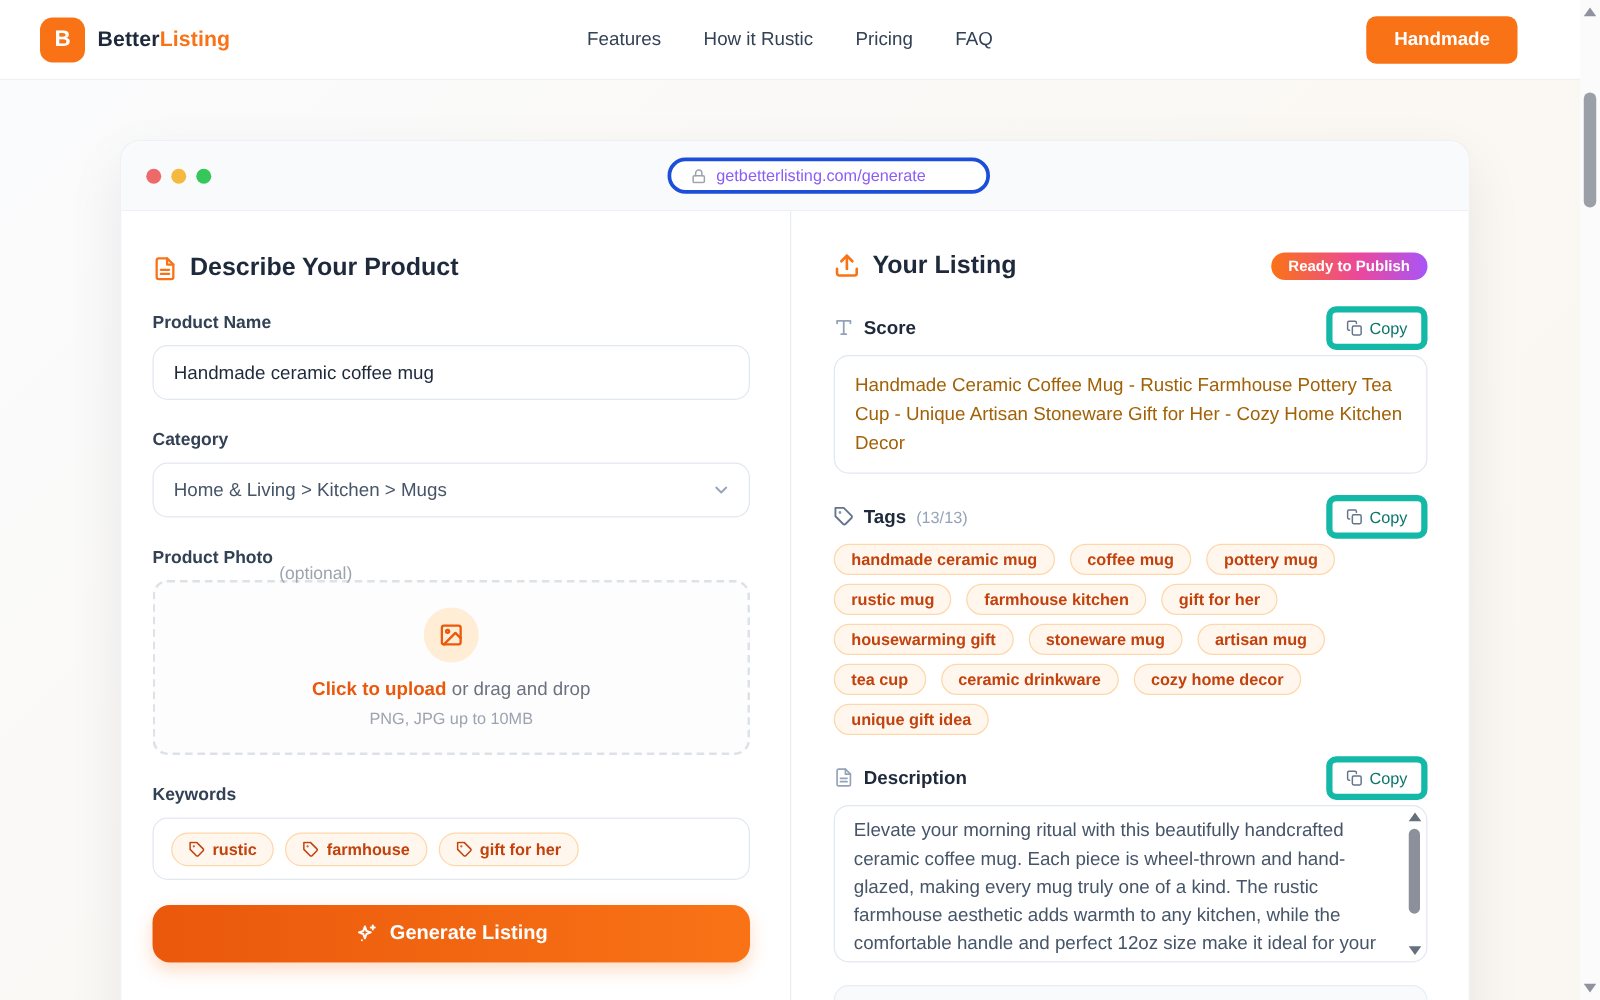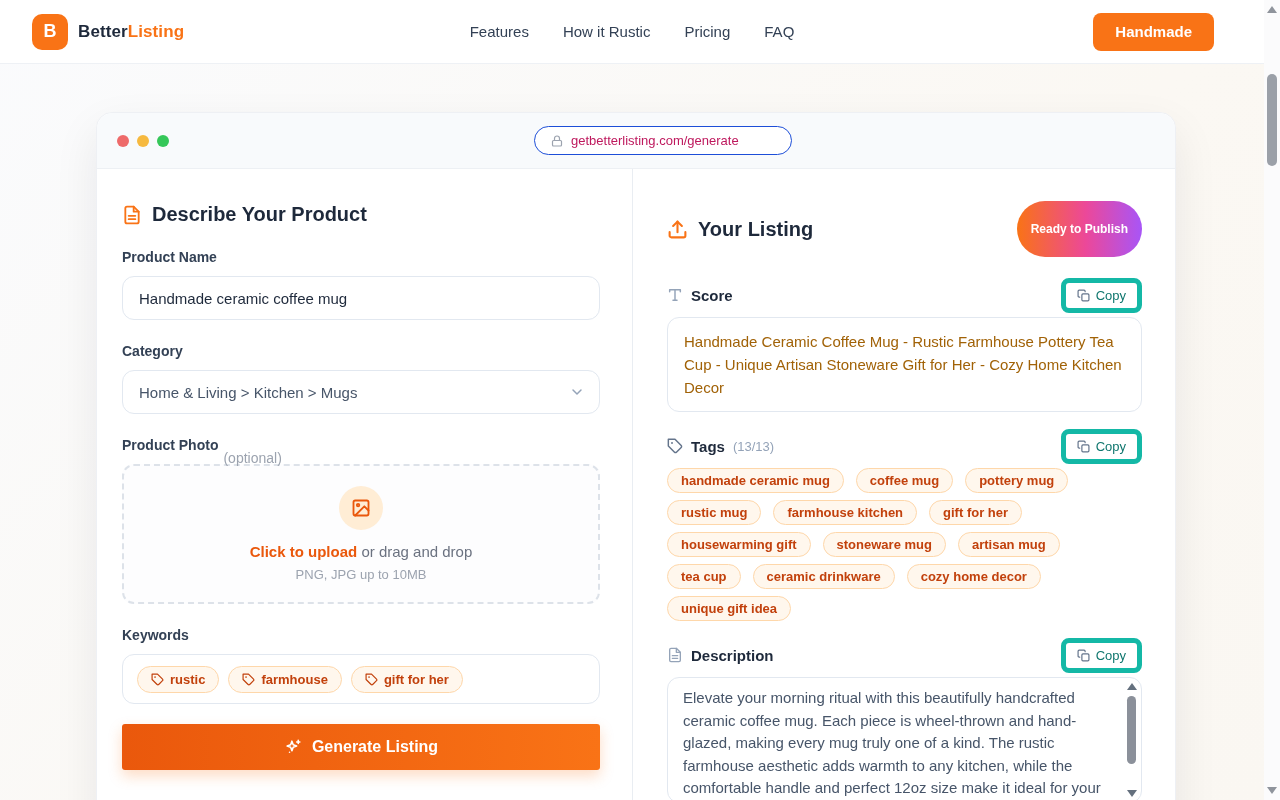--- a/index.html
+++ b/index.html
@@ -60,23 +60,23 @@
     border-radius:16px 16px 0 0;
     display:flex; align-items:center; padding:0 20px; position:relative;
   }
   .dots { display:flex; gap:8px; }
   .dot { width:12px; height:12px; border-radius:50%; }
   .dot.red { background:#ee6a6a; }
   .dot.yellow { background:#f6b93f; }
   .dot.green { background:#35c759; }
   .url-bar {
     position:absolute; left:50%; transform:translateX(-50%); margin-left:27px;
-    height:29px; background:#fff; border:1px solid #1d4ed8; border-radius:999px;
+    height:29px; background:#fff; border:3px solid #1d4ed8; border-radius:999px;
     display:flex; align-items:center; gap:8px; padding:0 16px;
-    color:#be185d; font-size:13px; min-width:258px;
+    color:#8b5cf6; font-size:13px; min-width:258px;
   }
 
   .mock-body { display:flex; }
 
   
   .panel-left {
     width:536px; border-right:1px solid #e9edf2;
     padding:34px 32px 40px 25px;
   }
   .section-heading { display:flex; align-items:center; gap:10px; }
@@ -115,35 +115,35 @@
   }
   .chip {
     display:inline-flex; align-items:center; gap:6px;
     background:#fff7ed; border:1px solid #fed7aa; border-radius:999px;
     padding:5px 13px; font-size:13px; font-weight:bold; color:#c2410c;
   }
 
   .btn-generate {
     margin-top:20px; width:100%; height:46px;
     background:linear-gradient(90deg,#ea580c,#f97316);
-    border:none; border-radius:3px; color:#fff;
+    border:none; border-radius:14px; color:#fff;
     font-size:16px; font-weight:bold; font-family:inherit;
     display:flex; align-items:center; justify-content:center; gap:9px;
     cursor:pointer; box-shadow:0 6px 14px rgba(249,115,22,.25);
   }
 
   
   .panel-right { flex:1; padding:32px 33px 36px 34px; }
   .listing-header { display:flex; align-items:center; }
   .listing-header h2 { font-size:20px; font-weight:bold; margin-left:10px; }
   .badge {
     margin-left:auto;
     background:linear-gradient(90deg,#f97316 0%,#ec4899 55%,#a855f7 100%);
     color:#fff; font-size:12px; font-weight:bold;
-    padding:21px 14px; border-radius:999px;
+    padding:4px 14px; border-radius:999px;
   }
   .sub-section { margin-top:20px; }
   .sub-section.first { margin-top:24px; }
   .sub-head { display:flex; align-items:center; gap:8px; height:28px; }
   .sub-head .sub-title { font-size:15px; font-weight:bold; color:#1e293b; }
   .sub-head .count { font-size:13px; color:#94a3b8; }
   .btn-copy {
     margin-left:auto; display:inline-flex; align-items:center; gap:6px;
     background:#fff; border:5px solid #14b8a6; border-radius:8px;
     padding:5px 11px; font-size:13px; color:#0f766e; font-family:inherit;

